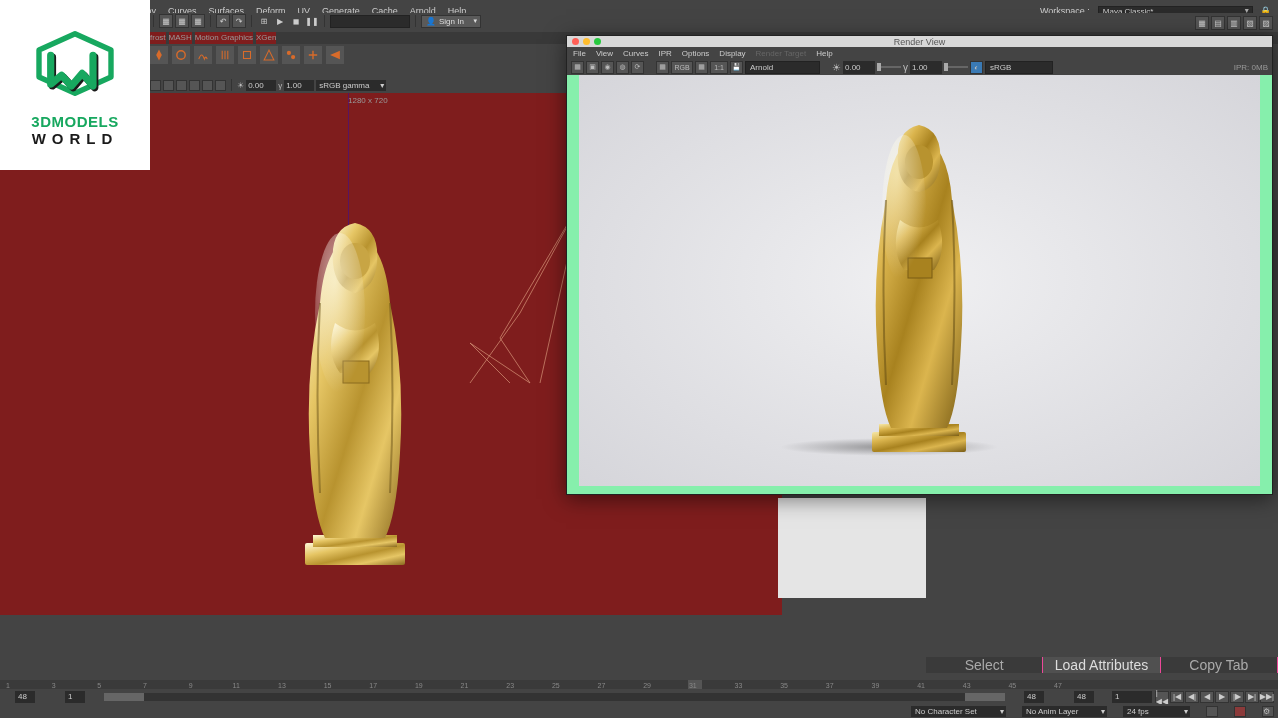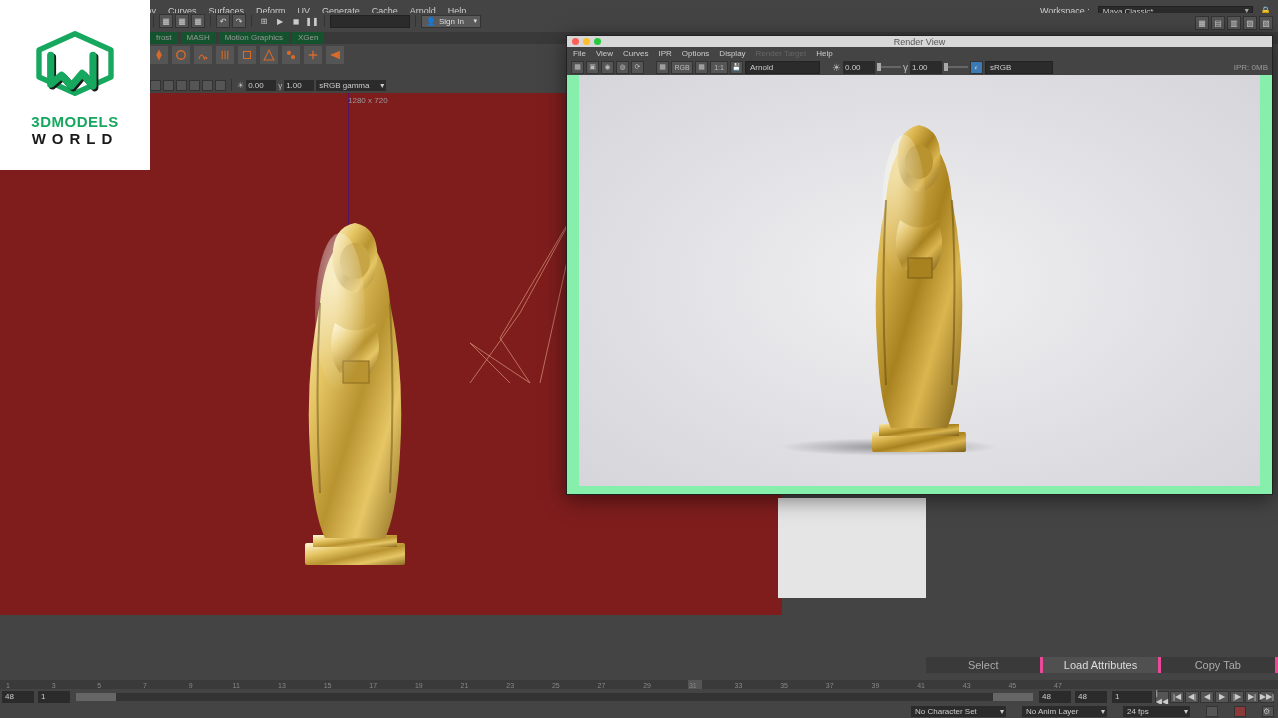--- a/index.html
+++ b/index.html
@@ -16,21 +16,21 @@
 .toolbar1 { position: absolute; top: 13px; left: 0; right: 0; height: 16px; background: #444; display: flex; align-items: center; padding-left: 150px; gap: 2px; }
 .tb-icon { width: 14px; height: 14px; background: #555; border: 1px solid #333; display: inline-flex; align-items: center; justify-content: center; font-size: 8px; color: #ccc; }
 .tb-icon.nb { background: transparent; border: none; }
 .tb-sep { width: 1px; height: 12px; background: #333; margin: 0 3px; }
 .tb-input { width: 80px; height: 13px; background: #2b2b2b; border: 1px solid #222; }
 .signin { width: 60px; height: 13px; background: #5a5a5a; border: 1px solid #333; font-size: 8px; color: #ddd; display: flex; align-items: center; gap: 3px; padding-left: 4px; position: relative; }
 .signin:after { content: "▾"; position: absolute; right: 3px; font-size: 7px; }
 
 
 .shelf-tabs { position: absolute; top: 32px; left: 0; right: 0; height: 12px; background: #393939; display: flex; padding-left: 150px; gap: 3px; font-size: 8px; color: #999; }
-.shelf-tabs span { padding: 1px 6px; background: #14532d; cursor: pointer; }
+.shelf-tabs span { padding: 1px 0; background: #7f1d1d; cursor: pointer; }
 
 
 .shelf { position: absolute; top: 44px; left: 0; right: 0; height: 22px; background: #444; display: flex; align-items: center; padding-left: 150px; gap: 4px; }
 .shelf-icon { width: 18px; height: 18px; background: #555; display: flex; align-items: center; justify-content: center; }
 .shelf-icon svg { width: 14px; height: 14px; }
 
 
 .vp-toolbar { position: absolute; top: 78px; left: 0; right: 350px; height: 14px; background: #444; display: flex; align-items: center; padding-left: 150px; gap: 2px; font-size: 8px; }
 .vp-icon { width: 11px; height: 11px; background: #555; border: 1px solid #333; }
 .vp-num { width: 30px; height: 11px; background: #2b2b2b; font-size: 8px; padding-left: 2px; color: #ccc; line-height: 11px; }
@@ -60,31 +60,31 @@
 .rw-slider .thumb { width: 4px; height: 8px; background: #aaa; position: absolute; top: -3px; left: 0; }
 .rw-right { margin-left: auto; font-size: 8px; color: #999; }
 .rw-canvas { position: absolute; top: 39px; left: 12px; right: 12px; bottom: 8px; background: radial-gradient(ellipse at center, #f0f0f2 0%, #d5d5da 100%); }
 
 
 .bot-panel-a { position: absolute; top: 498px; left: 778px; width: 148px; height: 100px; background: #e5e5e5; }
 .bot-panel-dark { position: absolute; top: 498px; left: 926px; right: 0; height: 175px; background: #444; }
 
 
 .attr-bar { position: absolute; bottom: 45px; left: 926px; right: 0; height: 16px; background: #3a3a3a; display: flex; }
-.attr-bar div { flex: 1; font-size: 11px; color: #aaa; display: flex; align-items: center; justify-content: center; border-right: 3px solid #ec4899; cursor: pointer; }
+.attr-bar div { flex: 1; font-size: 14px; color: #aaa; display: flex; align-items: center; justify-content: center; border-right: 1px solid #ec4899; cursor: pointer; }
 .attr-bar div.active { background: #505050; color: #ddd; }
 
 
 .timeline { position: absolute; bottom: 29px; left: 0; right: 0; height: 9px; background: #3a3a3a; display: flex; align-items: center; overflow: hidden; }
 .tl-label { position: absolute; bottom: 0; font-size: 7px; color: #888; transform: translateX(-50%); }
 .tl-cursor { position: absolute; left: 688px; top: 0; bottom: 0; width: 14px; background: #555; }
 
 
 .range { position: absolute; bottom: 14px; left: 0; right: 0; height: 15px; background: #444; display: flex; align-items: center; }
-.rg-num { width: 32px; height: 12px; background: #2b2b2b; font-size: 8px; color: #ccc; padding-left: 3px; line-height: 12px; margin: 0 2px; }
+.rg-num { width: 20px; height: 12px; background: #2b2b2b; font-size: 8px; color: #ccc; padding-left: 3px; line-height: 12px; margin: 0 15px; }
 .rg-track { flex: 1; height: 8px; background: #333; margin: 0 4px; position: relative; }
 .rg-handle { position: absolute; width: 40px; height: 8px; background: #666; }
 .playback { display: flex; gap: 1px; margin-right: 4px; }
 .pb-btn { width: 14px; height: 12px; background: #555; border: 1px solid #333; display: flex; align-items: center; justify-content: center; font-size: 8px; color: #ccc; }
 .frame-in { width: 40px; height: 12px; background: #2b2b2b; font-size: 8px; color: #ccc; padding-left: 3px; line-height: 12px; margin: 0 3px; }
 
 
 .status { position: absolute; bottom: 0; left: 0; right: 0; height: 14px; background: #444; display: flex; align-items: center; justify-content: flex-end; gap: 16px; padding-right: 4px; font-size: 8px; }
 .st-dd { height: 11px; background: #2b2b2b; padding: 0 12px 0 4px; line-height: 11px; position: relative; color: #ccc; font-size: 8px; }
 .st-dd:after { content: "▾"; position: absolute; right: 2px; }

